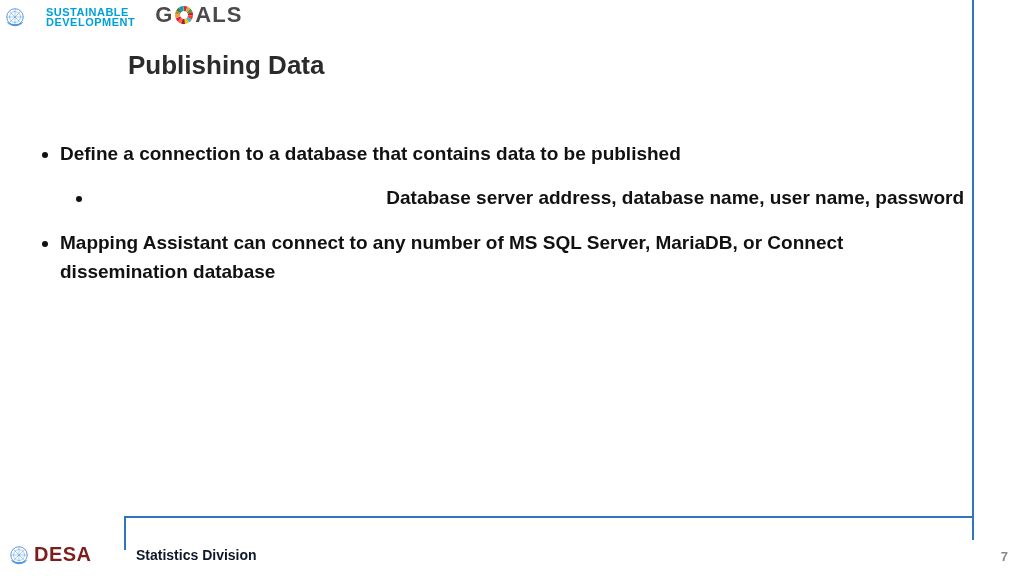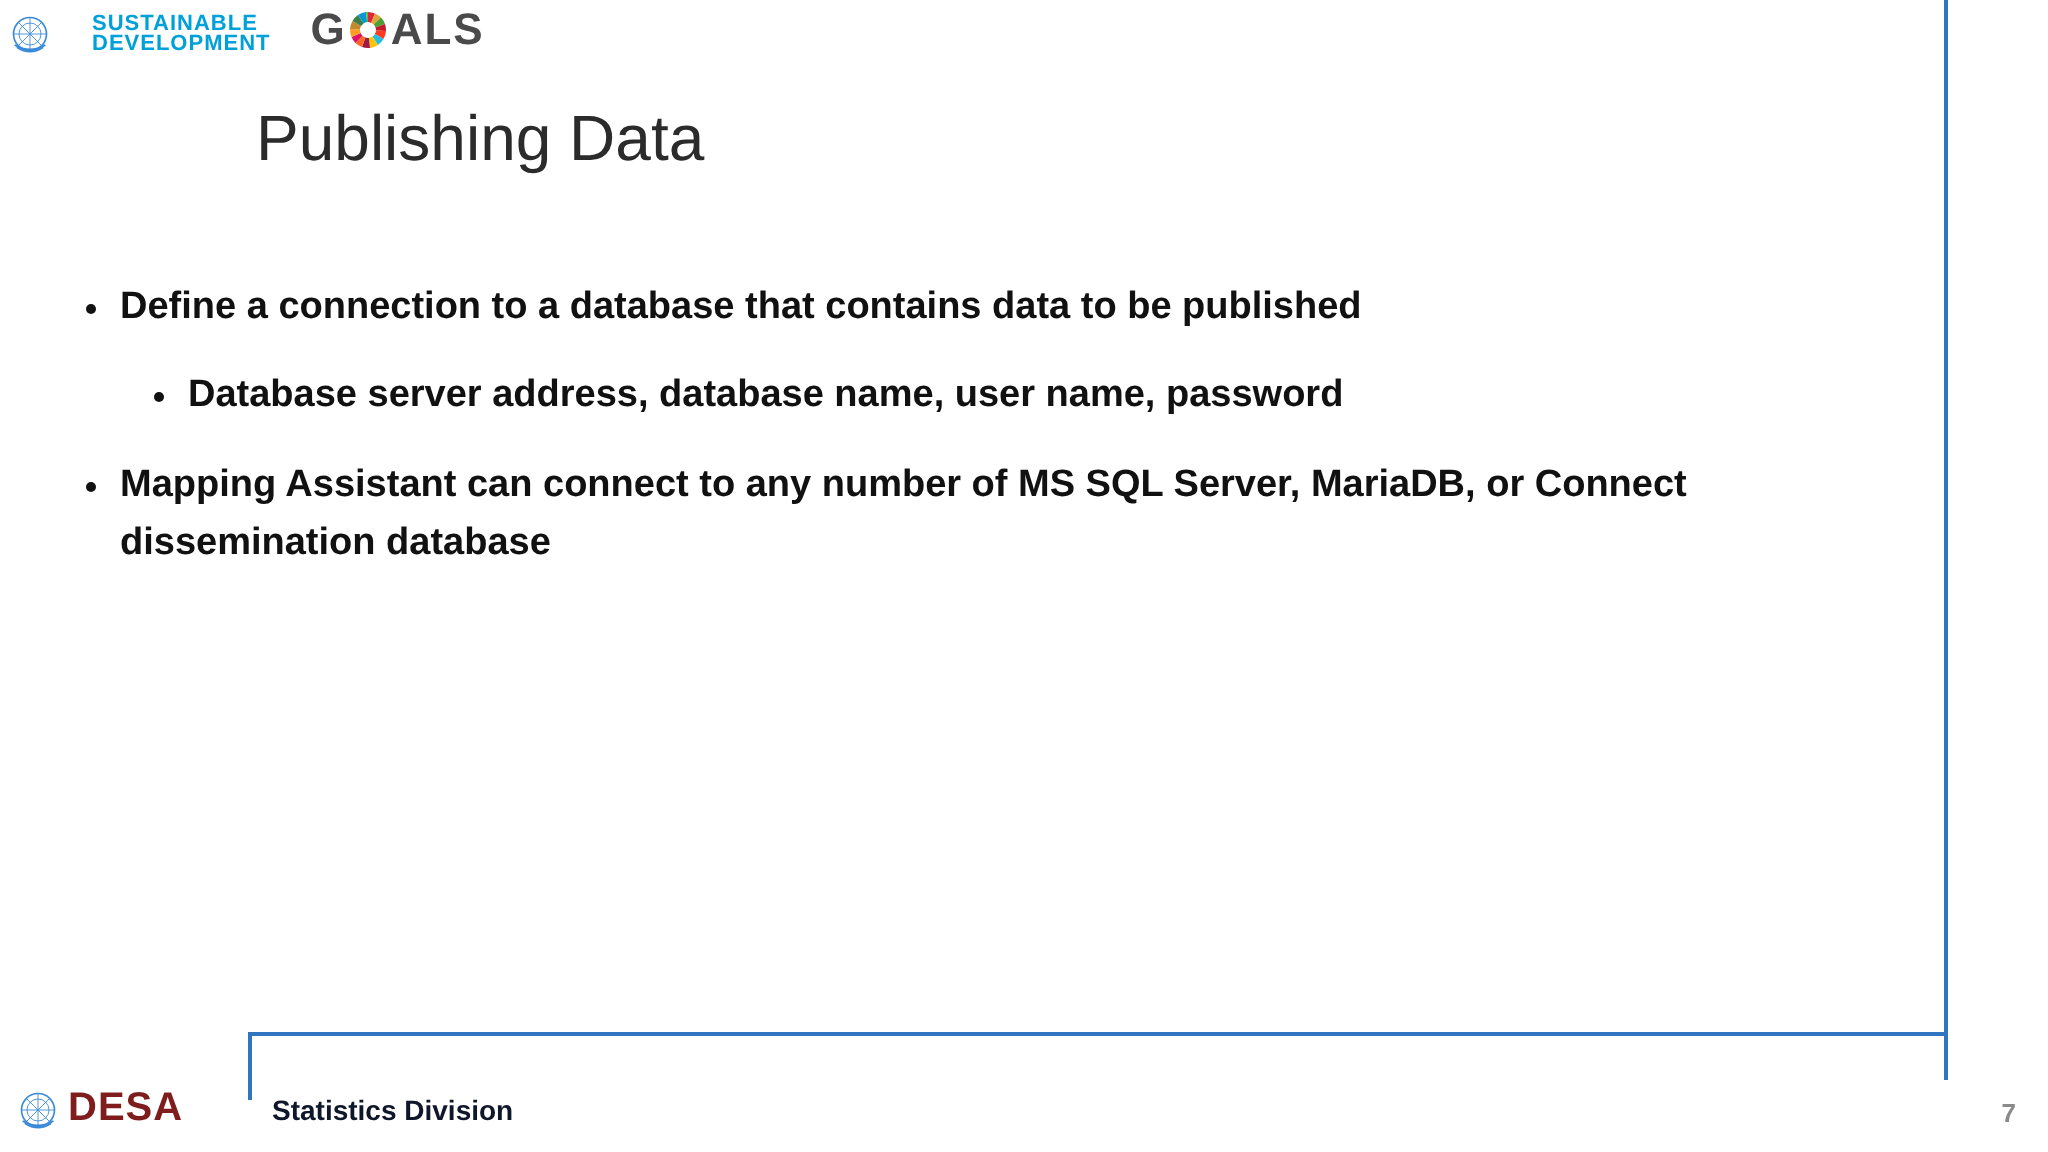--- a/index.html
+++ b/index.html
@@ -45,22 +45,22 @@
     align-items: center;
   }
   
   .title-block {
     position: absolute;
     top: 50px;
     left: 128px;
   }
   .title-line1 {
     font-family: "Segoe UI", Arial, sans-serif;
-    font-size: 32px;
-    font-weight: 400;
+    font-size: 26px;
+    font-weight: 700;
     color: #2b2b2b;
     line-height: 1.2;
   }
   .title-line2 {
     font-family: "Segoe UI", Arial, sans-serif;
     font-size: 26px;
     font-weight: 800;
     color: #2b2b2b;
     line-height: 1.2;
   }
@@ -86,20 +86,21 @@
   ul.level2 {
     list-style: disc;
     padding-left: 34px;
     margin-top: 16px;
   }
   ul.level2 > li {
     font-weight: 700;
     font-size: 19px;
     color: #111;
     line-height: 1.4;
+    text-align: right;
   }
   
   .right-accent {
     position: absolute;
     top: 0;
     right: 50px;
     width: 2px;
     height: 540px;
     background: #2f75c0;
   }

